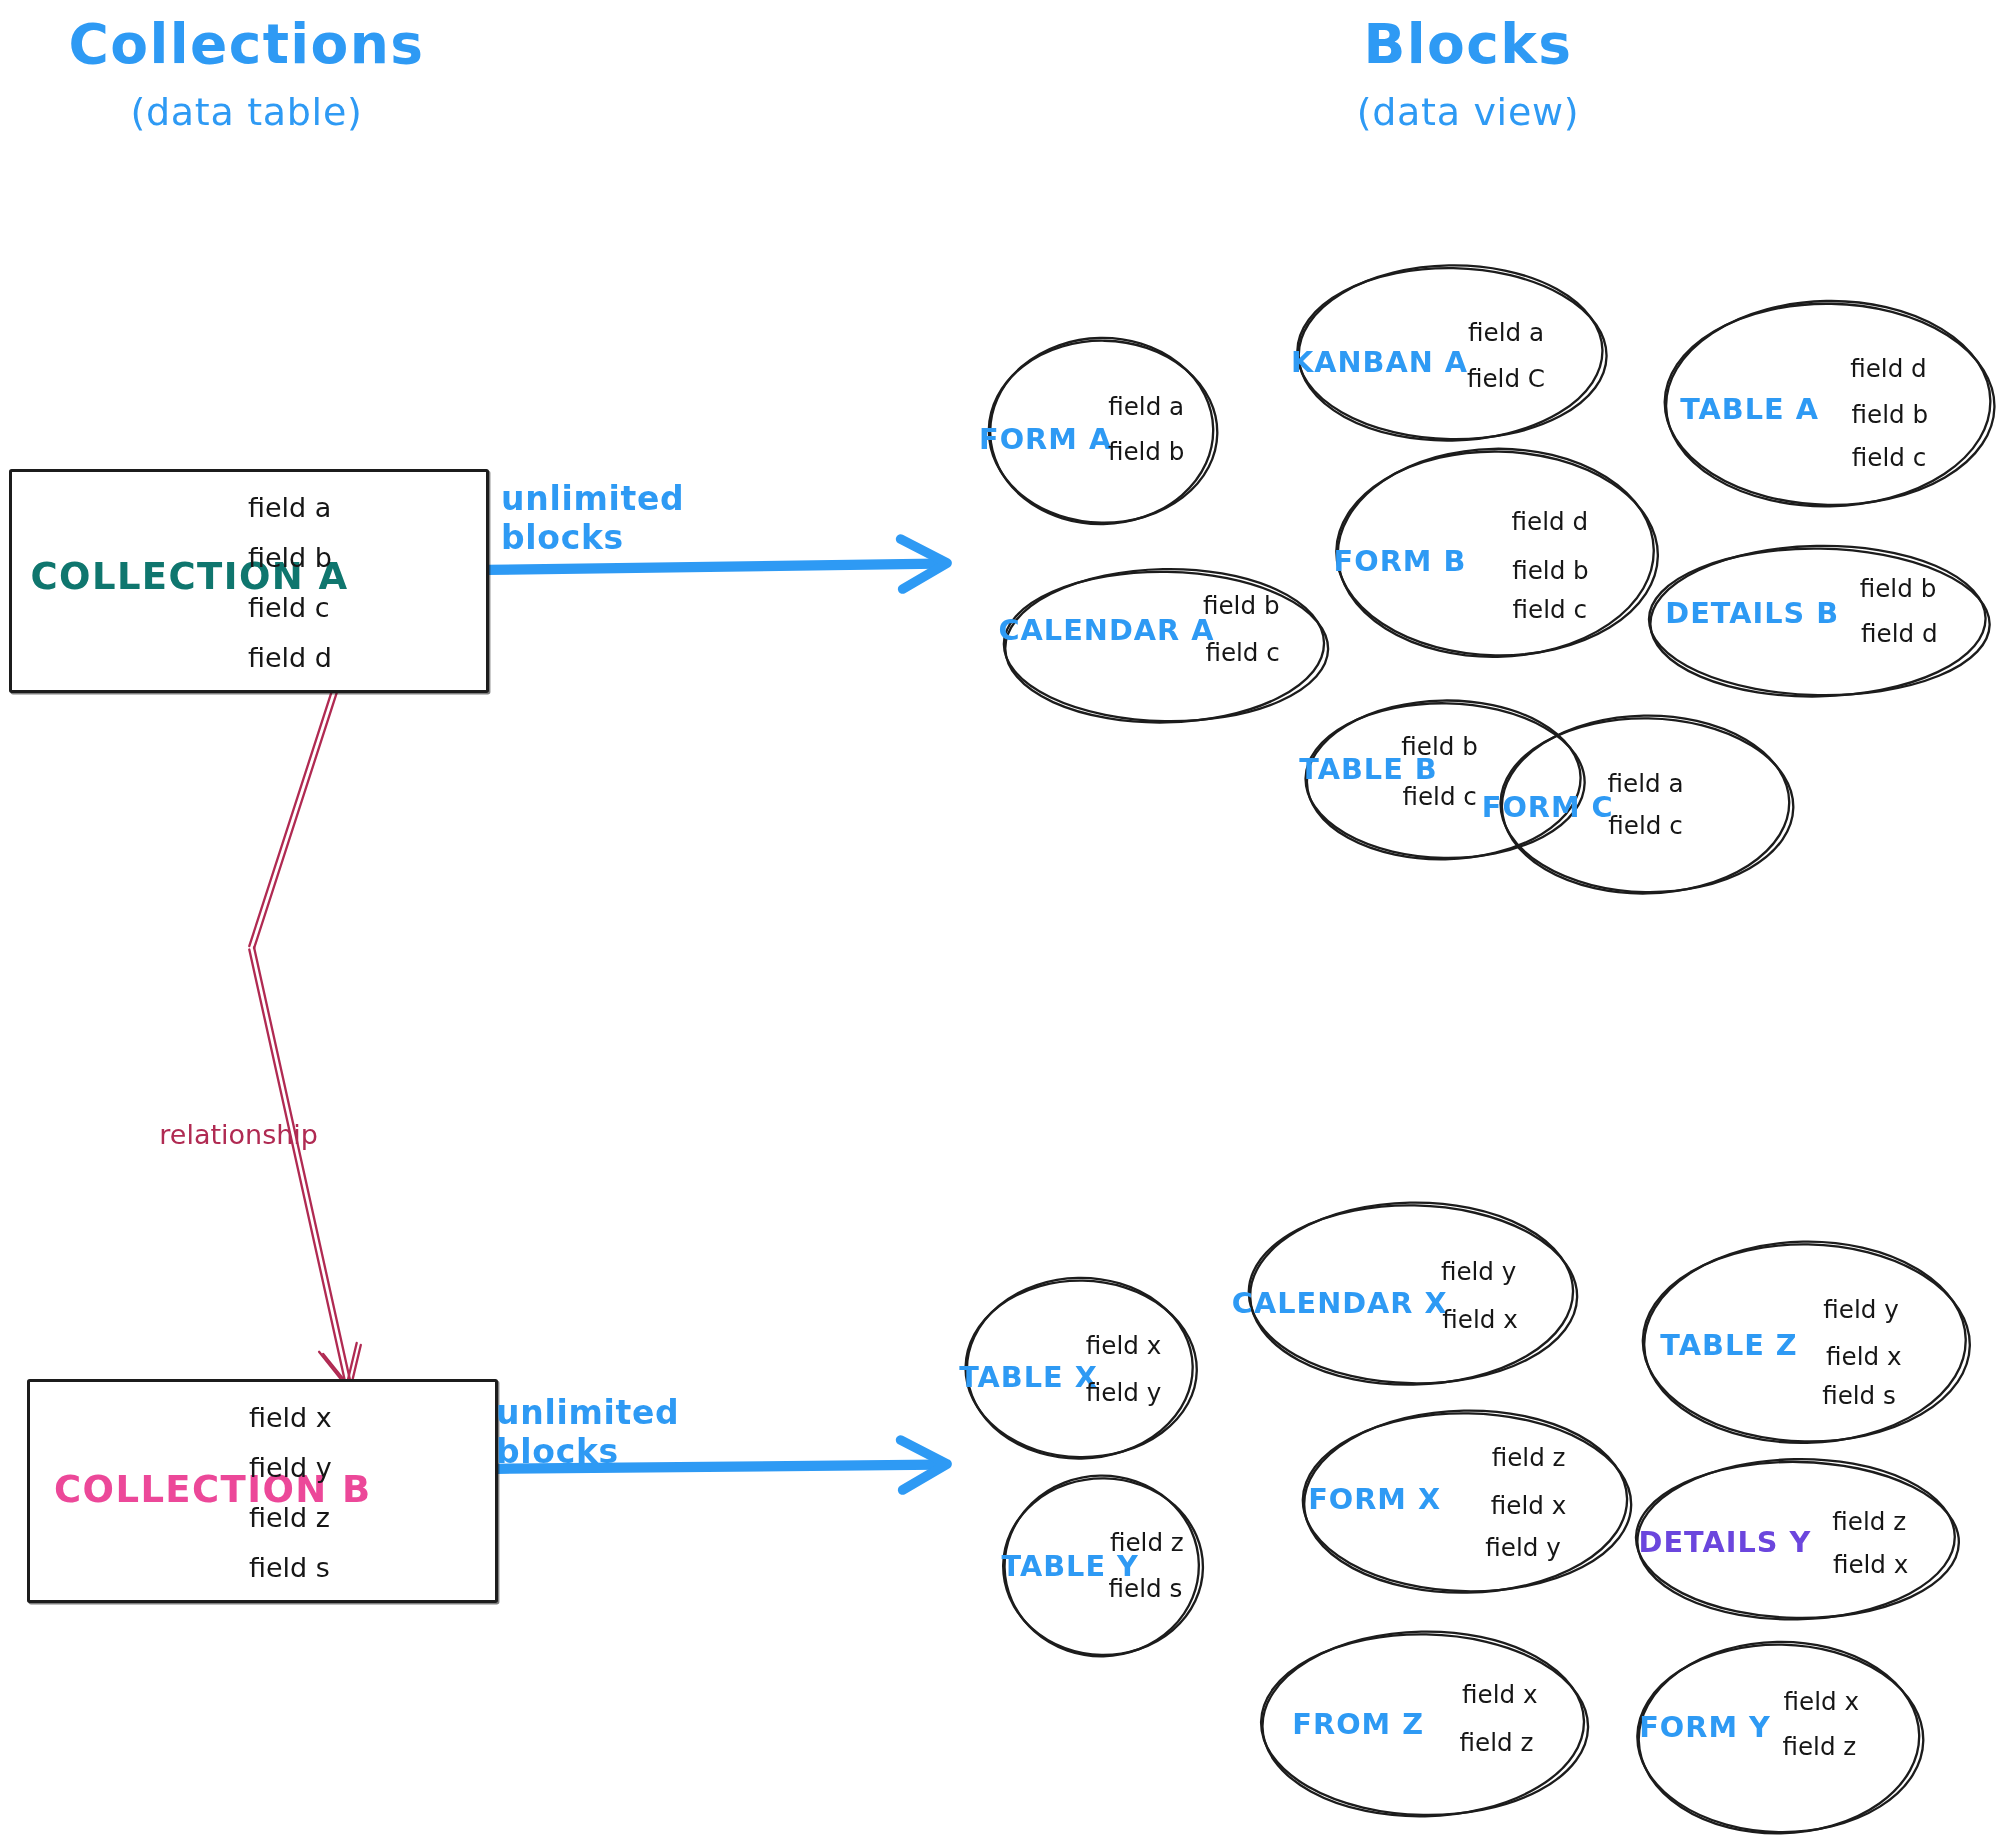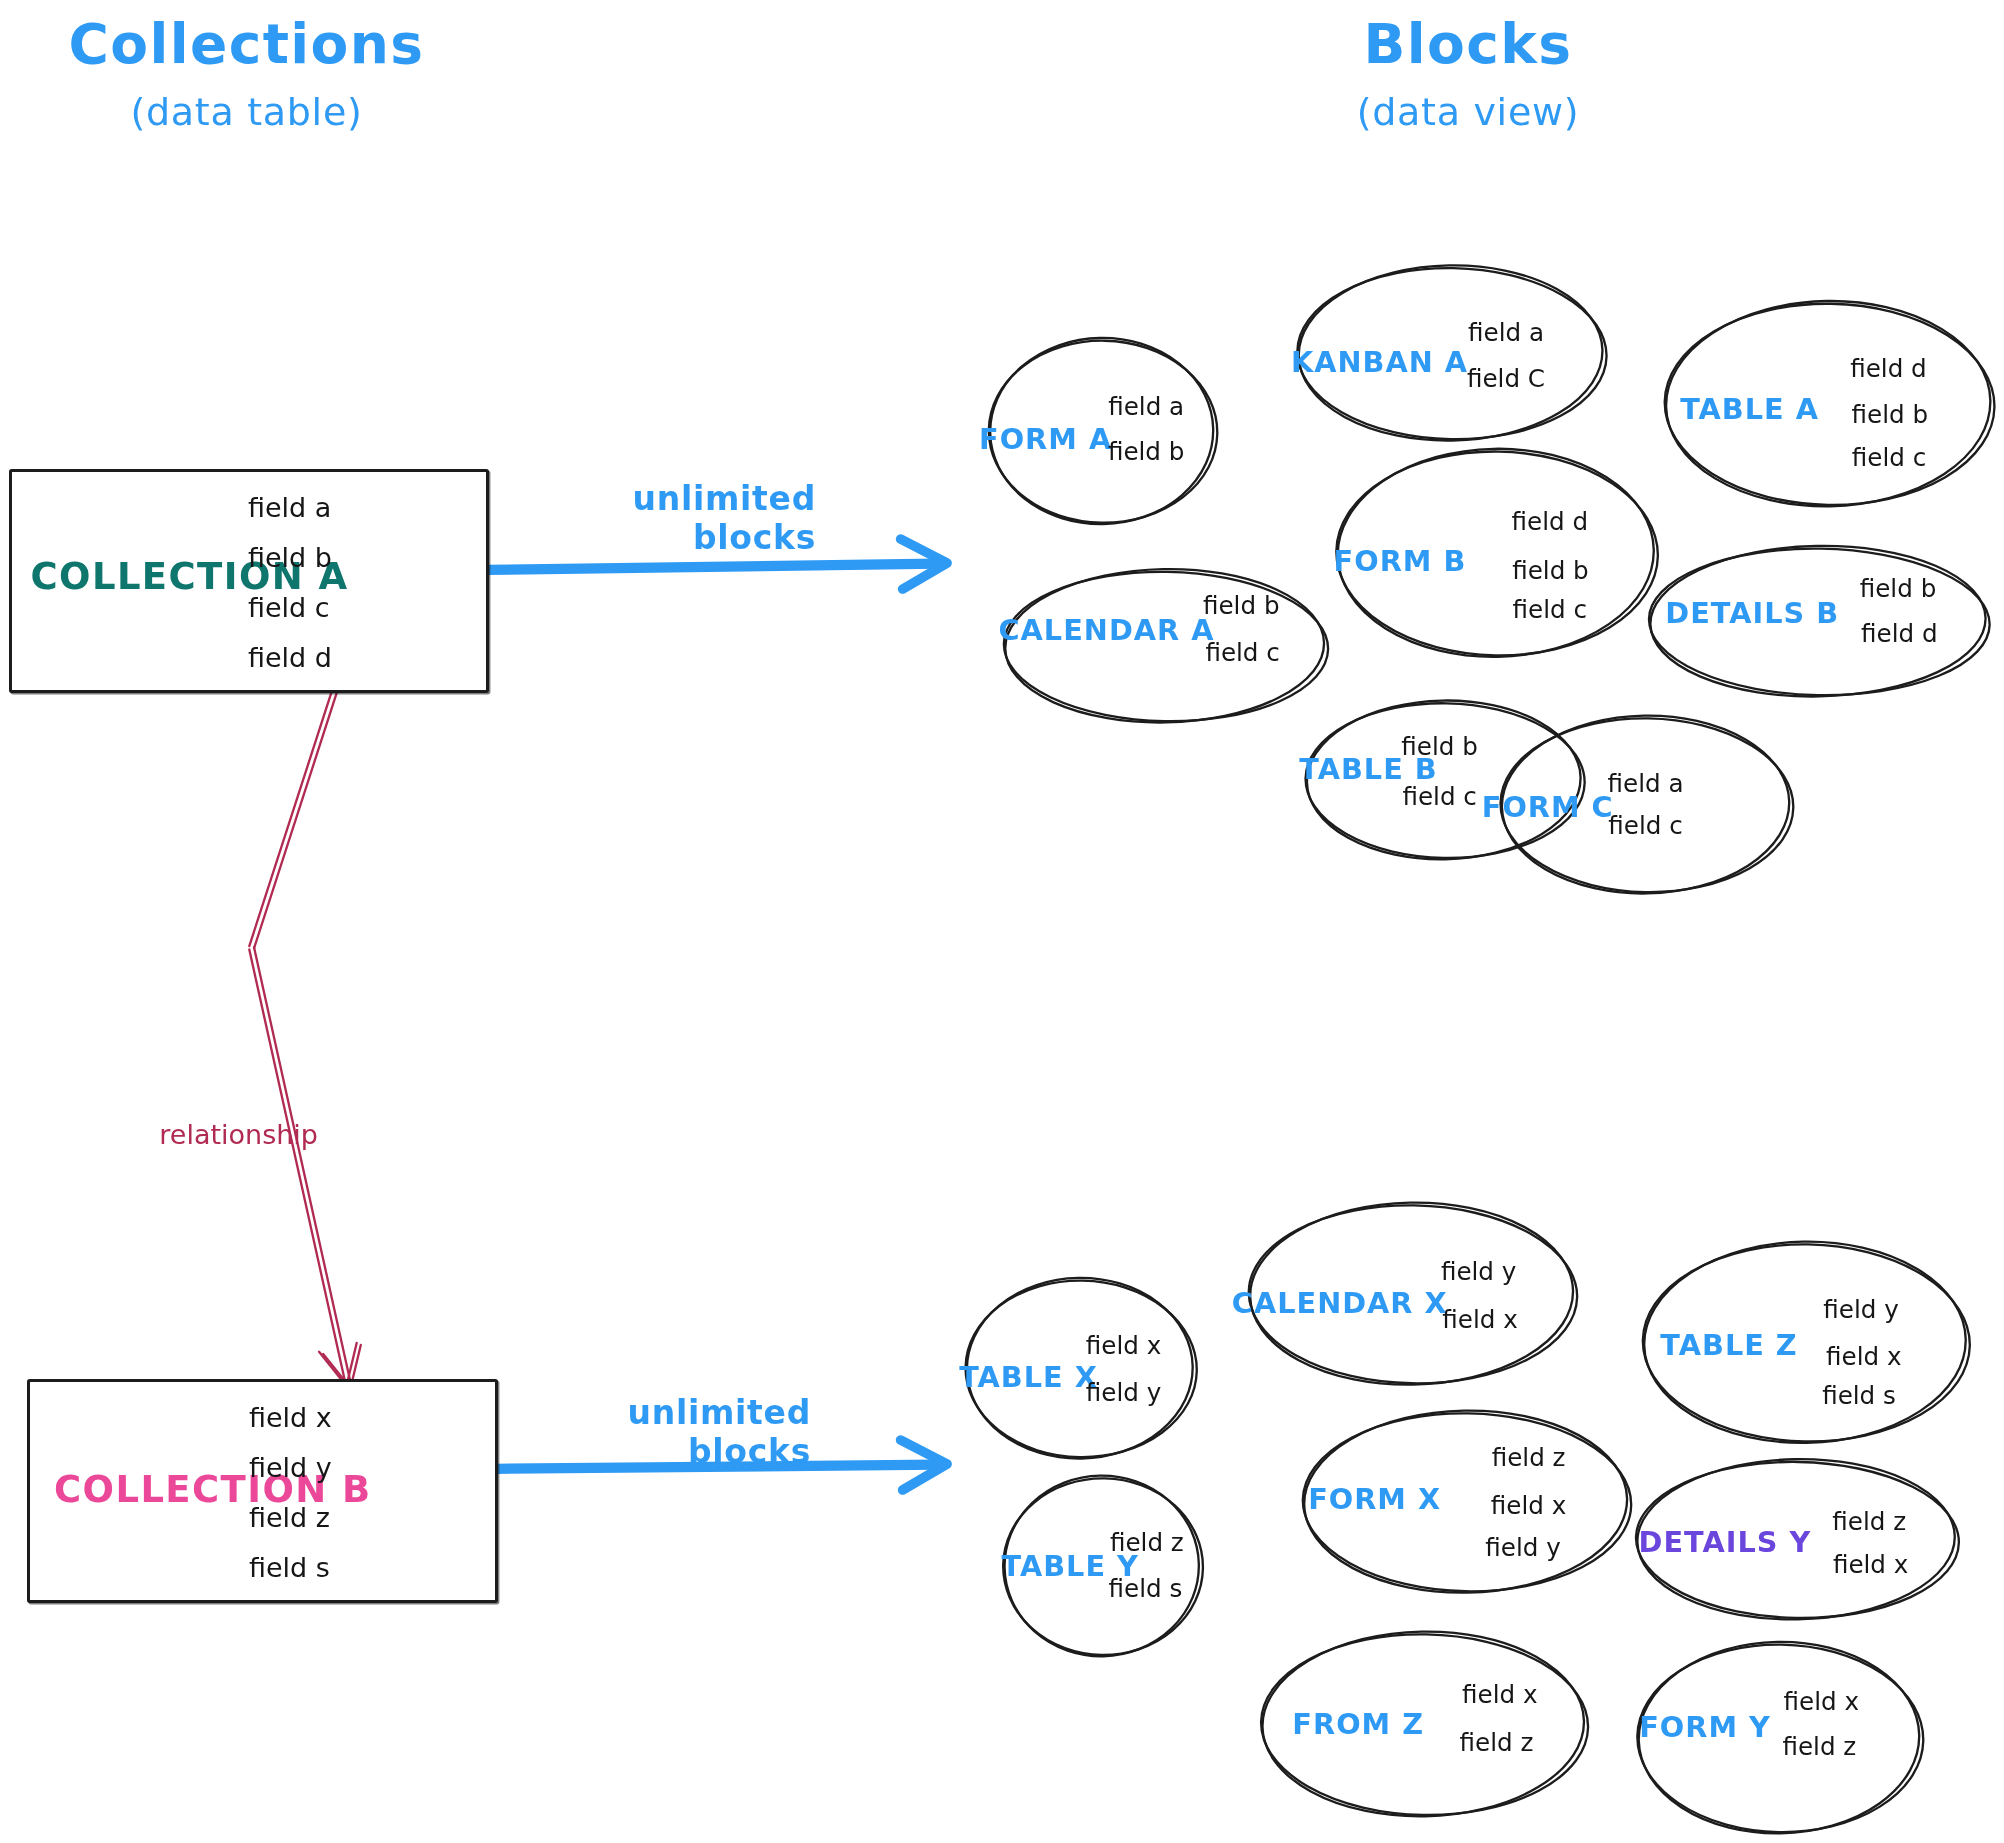--- a/index.html
+++ b/index.html
@@ -11,21 +11,21 @@
   .hdr { position: absolute; text-align: center; }
   .hdr .title { font-size: 55px; font-weight: 700; letter-spacing: 1.4px; }
   .hdr .subtitle { font-size: 38px; font-weight: 500; margin-top: 13.7px; letter-spacing: 0.7px; }
 
   .collection-box { position: absolute; background: #ffffff; border: 3.1px solid #1c1c1c;
                     border-radius: 2.7px; box-shadow: 1.4px 1.4px 0 0 rgba(20,20,20,.55); }
   .collection-name { position: absolute; font-size: 37px; font-weight: 700; letter-spacing: 1.4px; }
   .box-fields { position: absolute; font-size: 27px; color: #161616; }
   .box-fields div { height: 50px; line-height: 50px; white-space: nowrap; }
 
-  .arrow-label { position: absolute; width: 315px; text-align: right;
+  .arrow-label { position: absolute; width: 315px; text-align: left;
                  font-size: 33px; font-weight: 600; letter-spacing: 0.7px; }
   .rel-label { position: absolute; width: 246px; text-align: center;
                font-size: 27px; font-weight: 500; }
 
   .block-label { font-size: 42px; font-weight: 600; letter-spacing: 1.5px; }
   .block-field { font-size: 36px; font-weight: 400; fill: #161616; }
   .sketch { fill: none; stroke: #1c1c1c; stroke-width: 3.4px; }
 </style>
 </head>
 <body>

